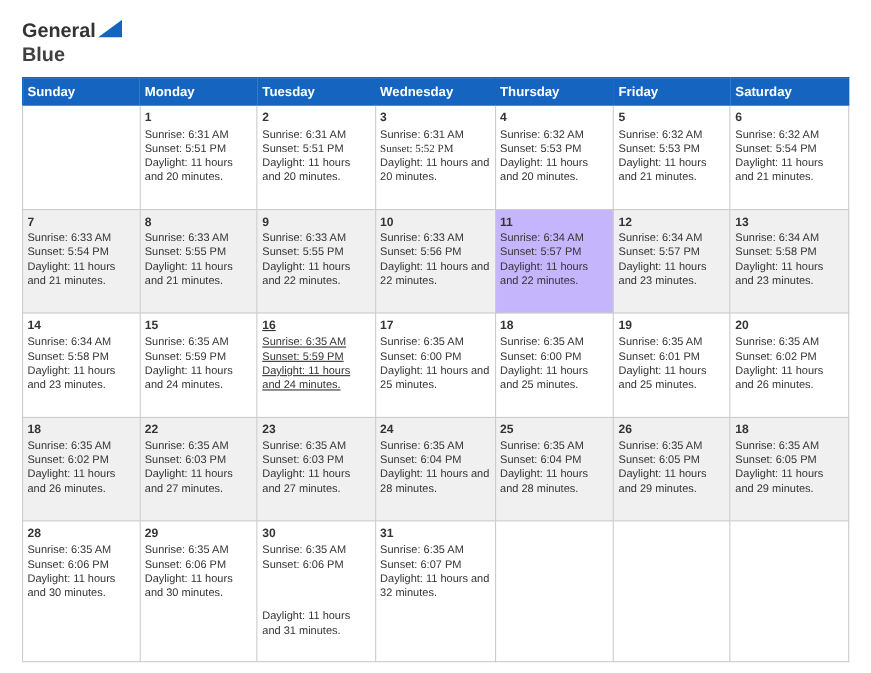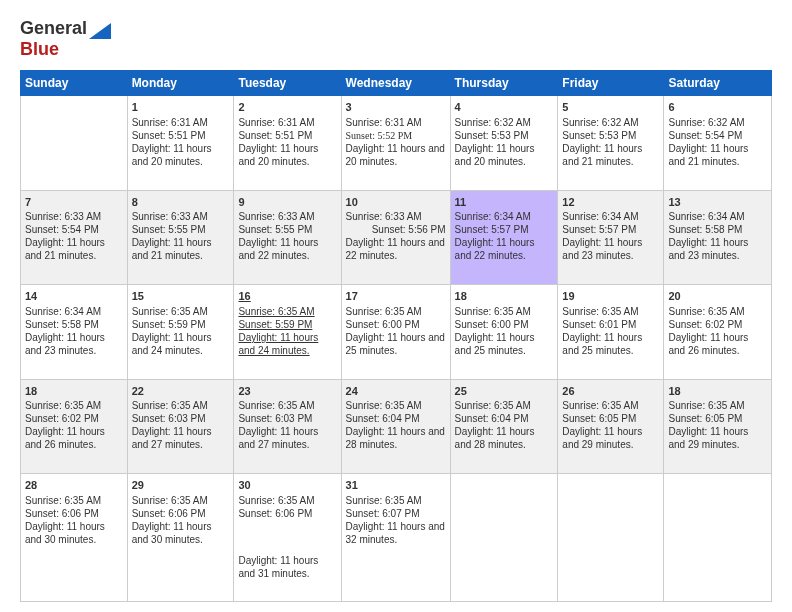--- a/index.html
+++ b/index.html
@@ -23,21 +23,21 @@
       align-items: flex-start;
       margin-bottom: 10px;
     }
     .logo {
       display: flex;
       flex-direction: column;
       align-items: flex-start;
     }
     .logo-text {
       display: flex;
-      align-items: flex-end;
+      align-items: flex-start;
     }
     .title-block {
       text-align: right;
     }
     .month-title {
       font-size: 32px;
       font-weight: bold;
       color: #333;
       line-height: 1.2;
     }
@@ -91,21 +91,21 @@
 
 <div class="page">
   <div class="header">
     <div class="logo">
       <div class="logo-text">
         <span style="font-size:18px;font-weight:bold;color:#333;">General</span>
         <svg width="22" height="16" viewBox="0 0 22 16" style="margin-left:2px;vertical-align:middle;">
           <polygon points="0,16 22,0 22,16" fill="#1565c0"></polygon>
         </svg>
       </div>
-      <span style="font-size:18px;font-weight:bold;color:#b91c1c;">Blue</span>
+      <span style="font-size:18px;font-weight:bold;color:#404040;">Blue</span>
     </div>
     <div class="title-block">
       <div class="month-title"></div>
       <div class="subtitle"></div>
     </div>
   </div>
 
   <table class="calendar">
     <thead>
       <tr>
@@ -173,21 +173,21 @@
           </td>
           <td style="background-color: rgb(240, 240, 240);">
             <span class="day-num">9</span>
             <span style="display: block; font-size: 10px; line-height: 1.3;">Sunrise: 6:33 AM</span>
             <span style="display: block; font-size: 10px; line-height: 1.3;">Sunset: 5:55 PM</span>
             <span style="display: block; font-size: 10px; line-height: 1.3;">Daylight: 11 hours and 22 minutes.</span>
           </td>
           <td style="background-color: rgb(240, 240, 240);">
             <span class="day-num">10</span>
             <span style="display: block; font-size: 10px; line-height: 1.3;">Sunrise: 6:33 AM</span>
-            <span style="display: block; font-size: 10px; line-height: 1.3; text-align: right;">Sunset: 5:56 PM</span>
+            <span style="display: block; font-size: 10px; line-height: 1.3;">Sunset: 5:56 PM</span>
             <span style="display: block; font-size: 10px; line-height: 1.3;">Daylight: 11 hours and 22 minutes.</span>
           </td>
           <td style="background-color: #c4b5fd;">
             <span class="day-num">11</span>
             <span style="display: block; font-size: 10px; line-height: 1.3;">Sunrise: 6:34 AM</span>
             <span style="display: block; font-size: 10px; line-height: 1.3;">Sunset: 5:57 PM</span>
             <span style="display: block; font-size: 10px; line-height: 1.3;">Daylight: 11 hours and 22 minutes.</span>
           </td>
           <td style="background-color: rgb(240, 240, 240);">
             <span class="day-num">12</span>

